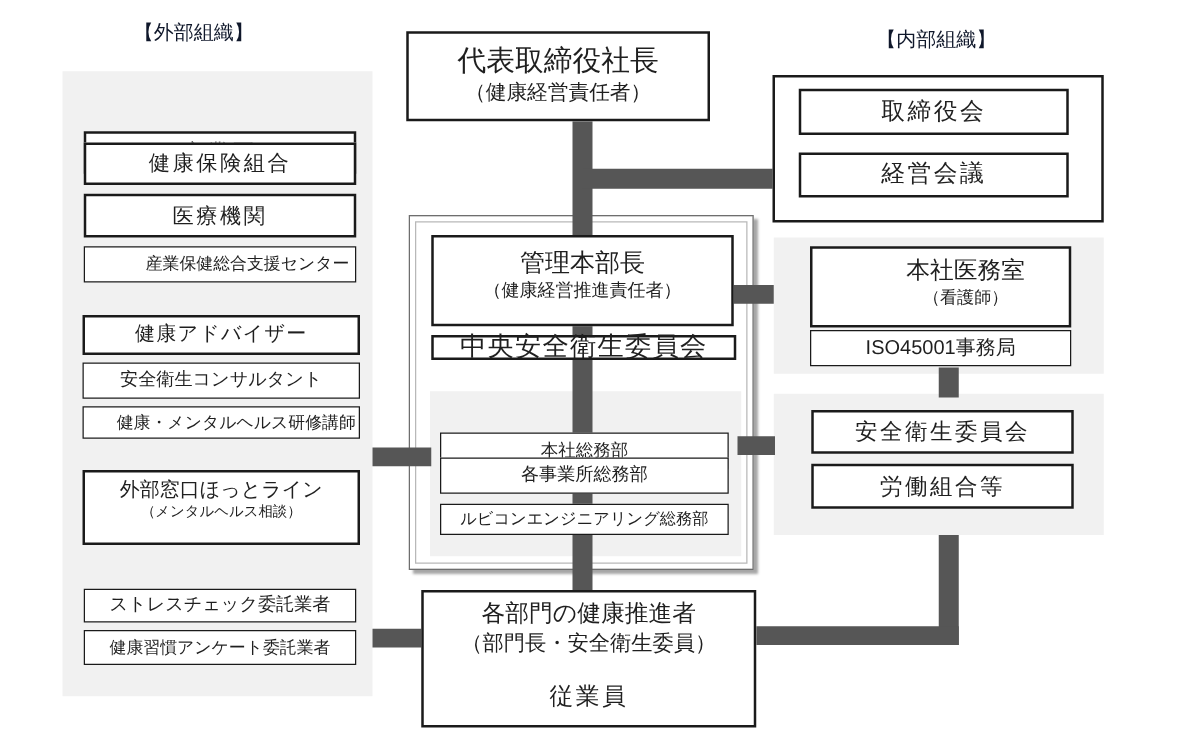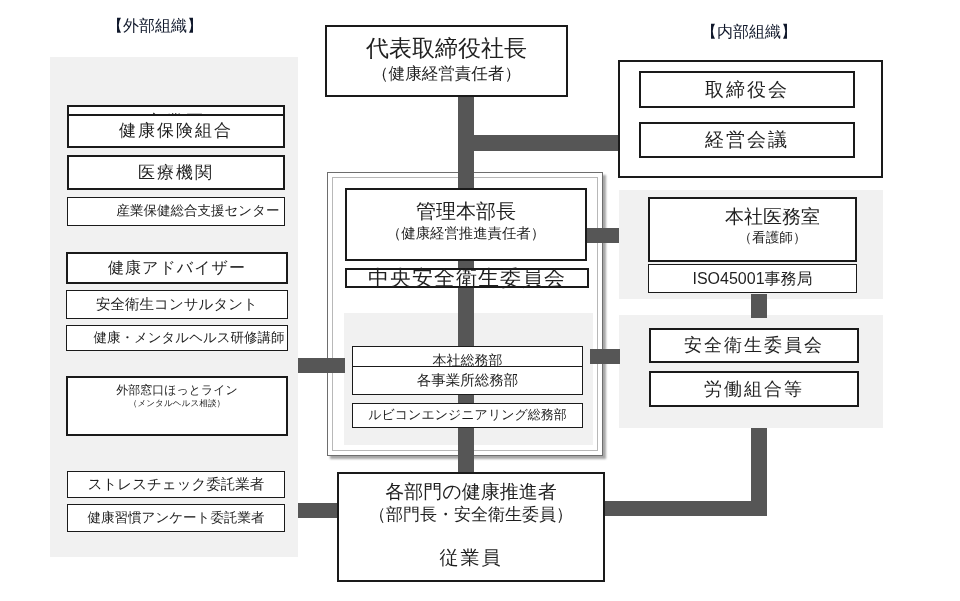--- a/index.html
+++ b/index.html
@@ -46,21 +46,21 @@
   .toptext{justify-content:flex-start;}
 
   
   #b-physician{left:67px;top:73px;width:218px;height:34px;font-size:17px;letter-spacing:3px;margin-top:32px;}
   #b-insurance{left:67px;top:114px;width:218px;height:34px;font-size:17px;letter-spacing:2px;}
   #b-medinst{left:67px;top:155px;width:218px;height:35px;font-size:17px;letter-spacing:2px;}
   #b-ohcenter{left:67px;top:197px;width:218px;height:29px;font-size:13.5px;padding-left:44px;}
   #b-advisor{left:66px;top:252px;width:222px;height:32px;font-size:16px;letter-spacing:1px;}
   #b-consultant{left:66px;top:290px;width:222px;height:29px;font-size:14.5px;}
   #b-trainer{left:66px;top:325px;width:222px;height:26px;font-size:13.5px;padding-left:24px;}
-  #b-hotline{left:66px;top:376px;width:222px;height:60px;font-size:12px;padding-top:5px;}
+  #b-hotline{left:66px;top:376px;width:222px;height:60px;font-size:16px;padding-top:5px;}
   #b-stress{left:67px;top:471px;width:218px;height:27px;font-size:14.5px;}
   #b-survey{left:67px;top:504px;width:218px;height:28px;font-size:13.5px;}
 
   
   #b-president{left:325px;top:25px;width:243px;height:72px;font-size:23px;padding-top:7px;}
   #b-mgmt{left:345px;top:188px;width:242px;height:73px;font-size:20px;padding-top:9px;}
   #b-committee{left:345px;top:268px;width:244px;height:20px;font-size:21px;letter-spacing:1px;}
   #b-hqadmin{left:352px;top:329px;width:231px;height:29px;font-size:14px;margin-top:17px;}
   #b-siteadmin{left:352px;top:366px;width:231px;height:29px;font-size:14.5px;}
   #b-rubycon{left:352px;top:403px;width:231px;height:25px;font-size:13px;}

